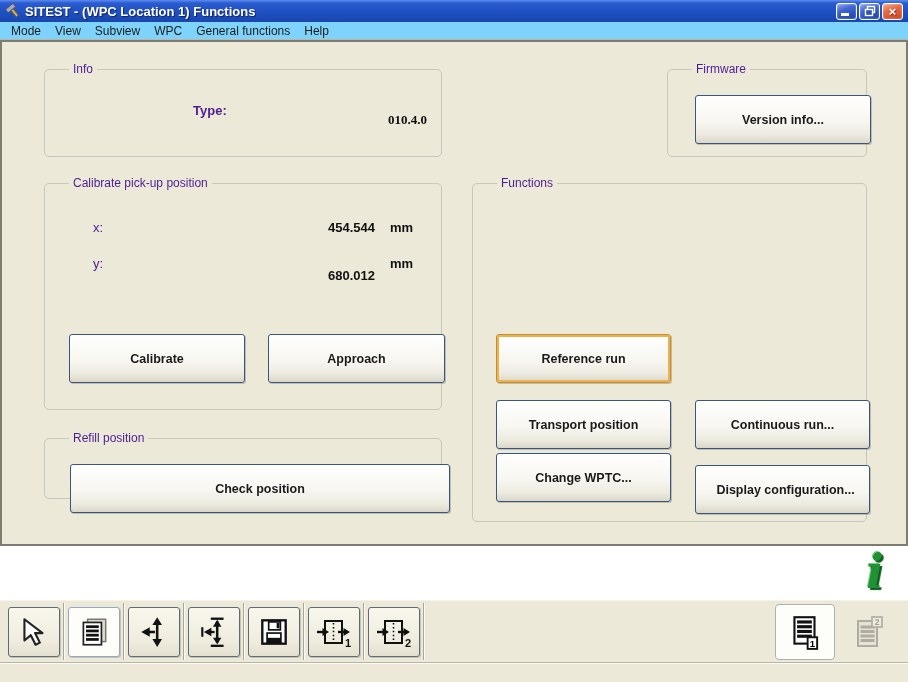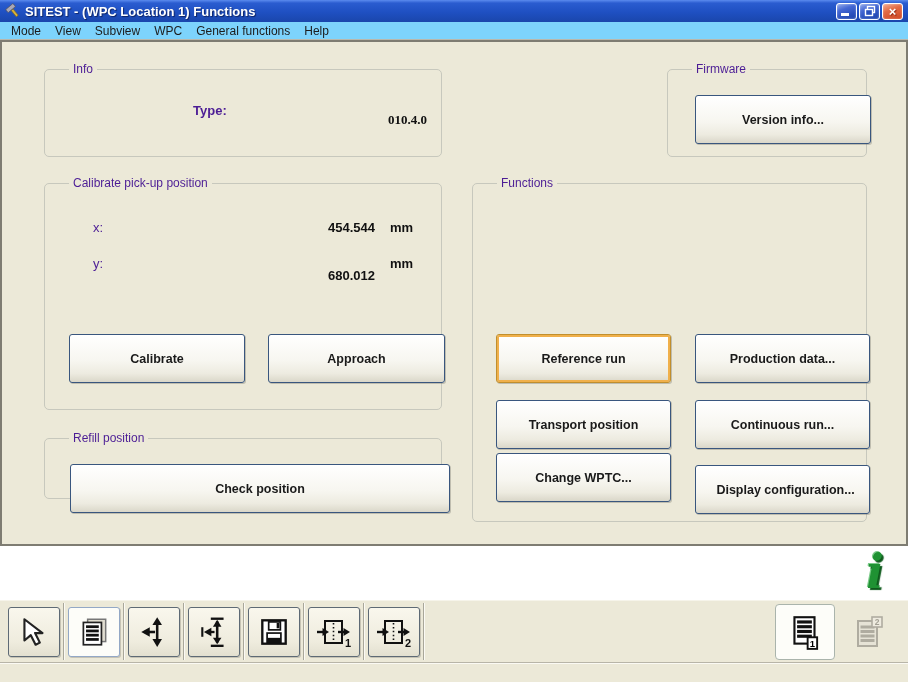--- a/index.html
+++ b/index.html
@@ -134,21 +134,20 @@
     </div>
 
     <div class="groupbox" style="left:42px; top:396px; width:398px; height:61px;padding-left:24px;">
       <span class="gb-label">Refill position</span>
       <div class="xp-btn" style="left:9px; top:25px; width:380px; height:49px;">Check position</div>
     </div>
 
     <div class="groupbox" style="left:470px; top:141px; width:395px; height:339px;">
       <span class="gb-label">Functions</span>
       <div class="xp-btn focused" style="left:7px;  top:150px; width:175px; height:49px;">Reference run</div>
-      <div class="xp-btn" style="left:206px; top:150px; width:175px; height:49px;">Production data...</div>
       <div class="xp-btn" style="left:7px;  top:216px; width:175px; height:49px;">Transport position</div>
       <div class="xp-btn" style="left:206px; top:216px; width:175px; height:49px;">Continuous run...</div>
       <div class="xp-btn" style="left:7px;  top:269px; width:175px; height:49px;">Change WPTC...</div>
       <div class="xp-btn" style="left:206px; top:281px; width:175px; height:49px;padding-left:6px;">Display configuration...</div>
     </div>
   </div>
 
   <div class="white-strip"></div>
   <div class="info-glyph">i</div>
 

